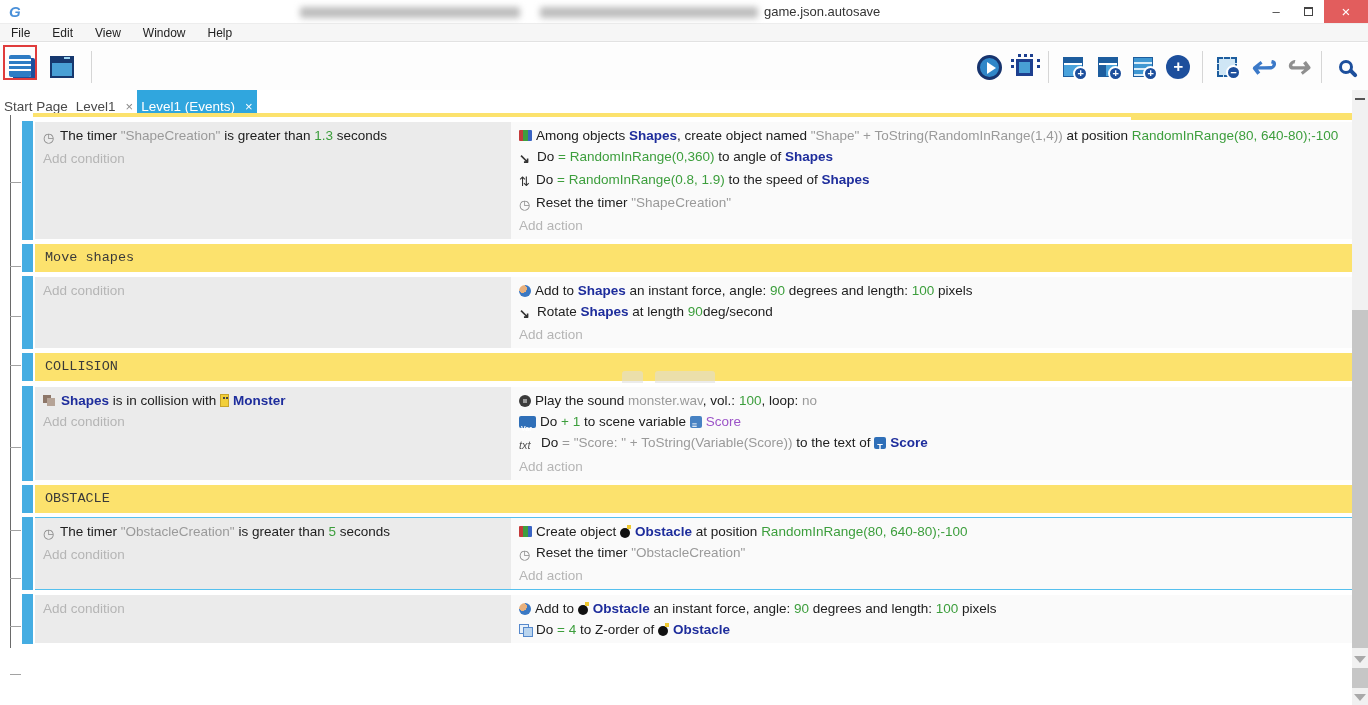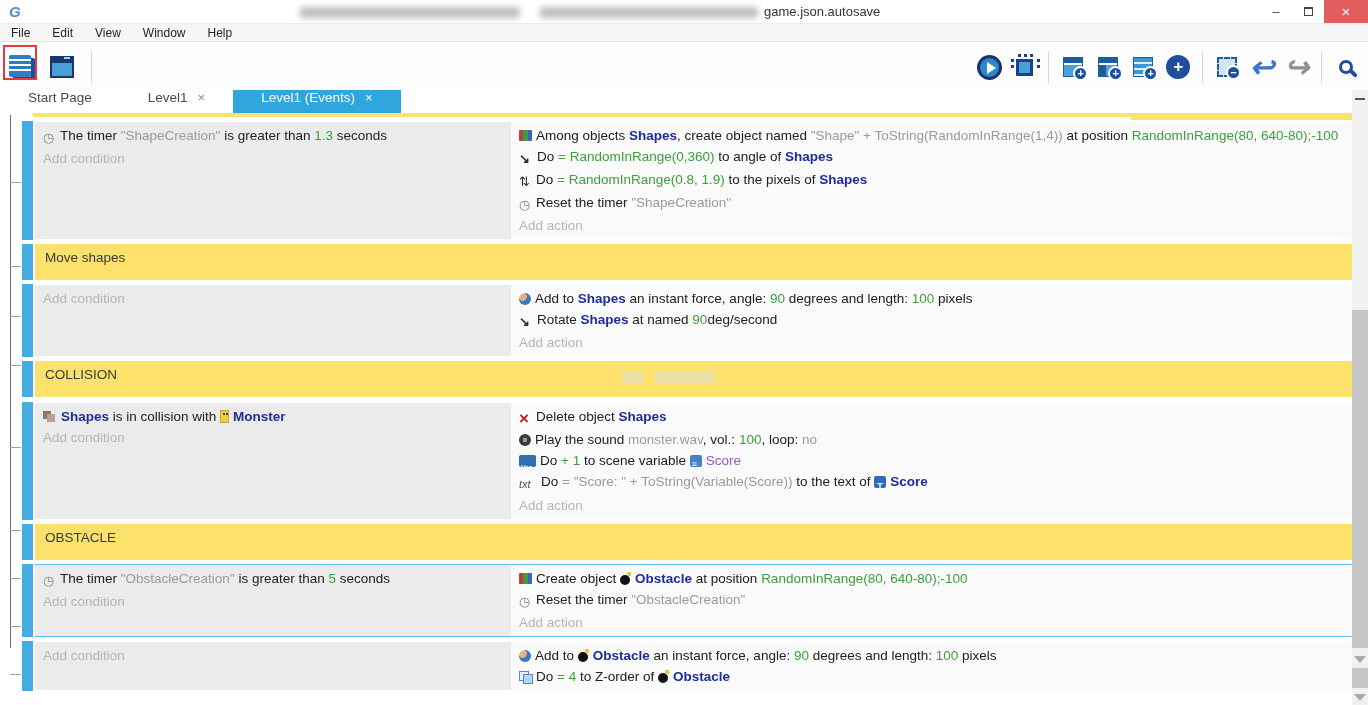--- a/index.html
+++ b/index.html
@@ -48,40 +48,40 @@
   .tb-addother i { display:block; width:24px; height:24px; border-radius:50%; background:#1d4f9c; color:#fff; font-size:17px; font-weight:bold; line-height:23px; text-align:center; }
   .tb-delevent .sq { background:#cfe6f5; border:2px dashed #1d5d9e; }
   .arrow-ch { font-size:29px; line-height:28px; font-weight:bold; }
   .tb-undo .arrow-ch { color:#3b79c8; }
   .tb-redo .arrow-ch { color:#8f8f8f; }
   .tb-search i { display:block; width:14px; height:14px; border:3px solid #1d4f9c; border-radius:50%; position:relative; }
   .tb-search i::after { content:""; position:absolute; width:4px; height:10px; background:#1d4f9c; right:-5px; bottom:-7px; transform:rotate(-45deg); border-radius:2px; }
 
   
   .tabbar { position:absolute; top:90px; left:0; right:0; height:25px; background:#fff; border-bottom:1px solid #e4e4e4; display:flex; align-items:stretch; }
-  .tab { display:flex; align-items:flex-start; padding:0 28px; font-size:13.5px; color:#4a4a4a; }
+  .tab { display:flex; align-items:flex-end; padding:0 4px; font-size:13.5px; color:#4a4a4a; }
   .tab .x { margin-left:10px; color:#8a8a8a; font-size:13px; }
   .tab.active { background:#30a6de; color:#fff; }
   .tab.active .x { color:#fff; }
 
   
   .events { position:absolute; top:113px; left:0; right:16px; bottom:0; background:#fff; overflow:hidden; }
   .rail { position:absolute; left:10px; top:2px; height:533px; width:1px; background:#6a6a6a; }
   .tick { position:absolute; left:10px; width:11px; height:1px; background:#a2a2a2; }
 
   .strip { height:4px; background:#fce26d; margin-left:33px; position:relative; }
   .strip .chunk { position:absolute; right:0; top:-6px; width:221px; height:13px; background:#fce26d; }
 
   .ev-block { margin:4px 0 0 22px; display:flex; }
   .handle { width:11px; background:#45ade2; margin-right:2px; flex:none; }
   .ev-body { flex:1; display:flex; border-top:1px solid transparent; border-bottom:1px solid transparent; }
   .ev-block.selected .ev-body { border-color:#55c0ee; }
   .cond-col { width:476px; flex:none; background:#ebebeb; padding:3px 0; }
   .act-col { flex:1; background:#fafafa; padding:3px 0; }
-  .comment { flex:1; background:#fce26d; font-size:13.5px; color:#3a3a3a; line-height:28px; padding-left:10px; height:36px; }
+  .comment { flex:1; background:#fce26d; font-size:13.5px; color:#3a3a3a; line-height:28px; padding-left:10px; height:28px;font-family:Liberation Mono, monospace; }
   .foreach-wrap { margin-top:5px; }
   .foreach-header { margin-left:36px; font-size:13.5px; line-height:19px; color:#1a1a1a; }
 
   .line { font-size:13.5px; line-height:21px; padding:0 4px 0 8px; }
   .act-col .line { }
   .add-line { color:#b5b5b5; }
   .sg-t { color:#202020;margin-top:24px; }
   .sg-obj { color:#1e2d9c; font-weight:bold; }
   .sg-grn { color:#3c9e3c; }
   .sg-gry { color:#9a9a9a; }
@@ -236,57 +236,56 @@
     <div class="ev-block">
       <div class="handle"></div>
       <div class="ev-body">
         <div class="cond-col">
           <div class="line"><span class="ic ic-timer"></span><span class="sg-t">The timer </span><span class="sg-gry">"ShapeCreation"</span><span class="sg-t"> is greater than </span><span class="sg-grn">1.3</span><span class="sg-t"> seconds</span></div>
           <div class="line add-line">Add condition</div>
         </div>
         <div class="act-col">
           <div class="line"><span class="ic ic-create"></span><span class="sg-t">Among objects </span><span class="sg-obj">Shapes</span><span class="sg-t">, create object named </span><span class="sg-gry">"Shape" + ToString(RandomInRange(1,4))</span><span class="sg-t"> at position </span><span class="sg-grn">RandomInRange(80, 640-80);-100</span></div>
           <div class="line"><span class="ic ic-angle"></span><span class="sg-t">Do </span><span class="sg-grn">= RandomInRange(0,360)</span><span class="sg-t"> to angle of </span><span class="sg-obj">Shapes</span></div>
-          <div class="line"><span class="ic ic-scale"></span><span class="sg-t">Do </span><span class="sg-grn">= RandomInRange(0.8, 1.9)</span><span class="sg-t"> to the pixels of </span><span class="sg-obj">Shapes</span></div>
+          <div class="line"><span class="ic ic-scale"></span><span class="sg-t">Do </span><span class="sg-grn">= RandomInRange(0.8, 1.9)</span><span class="sg-t"> to the speed of </span><span class="sg-obj">Shapes</span></div>
           <div class="line"><span class="ic ic-timer"></span><span class="sg-t">Reset the timer </span><span class="sg-gry">"ShapeCreation"</span></div>
           <div class="line add-line">Add action</div>
         </div>
       </div>
     </div>
     <div class="ev-block">
       <div class="handle"></div>
       <div class="comment">Move shapes</div>
     </div>
     <div class="ev-block">
       <div class="handle"></div>
       <div class="ev-body">
         <div class="cond-col">
           <div class="line add-line">Add condition</div>
         </div>
         <div class="act-col">
           <div class="line"><span class="ic ic-force"></span><span class="sg-t">Add to </span><span class="sg-obj">Shapes</span><span class="sg-t"> an instant force, angle: </span><span class="sg-grn">90</span><span class="sg-t"> degrees and length: </span><span class="sg-grn">100</span><span class="sg-t"> pixels</span></div>
-          <div class="line"><span class="ic ic-rotate"></span><span class="sg-t">Rotate </span><span class="sg-obj">Shapes</span><span class="sg-t"> at named </span><span class="sg-grn">90</span><span class="sg-t">deg/second</span></div>
+          <div class="line"><span class="ic ic-rotate"></span><span class="sg-t">Rotate </span><span class="sg-obj">Shapes</span><span class="sg-t"> at length </span><span class="sg-grn">90</span><span class="sg-t">deg/second</span></div>
           <div class="line add-line">Add action</div>
         </div>
       </div>
     </div>
     <div class="ev-block">
       <div class="handle"></div>
       <div class="comment">COLLISION</div>
     </div>
     <div class="foreach-wrap">
       <div class="ev-block" style="margin-top: 0px;">
         <div class="handle"></div>
         <div class="ev-body">
           <div class="cond-col">
             <div class="line"><span class="ic ic-shapes-obj"></span><span class="sg-obj">Shapes</span><span class="sg-t"> is in collision with </span><span class="ic ic-monster-obj"></span><span class="sg-obj">Monster</span></div>
             <div class="line add-line">Add condition</div>
           </div>
           <div class="act-col">
-            <div class="line"><span class="ic ic-delete"></span><span class="sg-t">Delete object </span><span class="sg-obj">Shapes</span></div>
             <div class="line"><span class="ic ic-sound"></span><span class="sg-t">Play the sound </span><span class="sg-gry">monster.wav</span><span class="sg-t">, vol.: </span><span class="sg-grn">100</span><span class="sg-t">, loop: </span><span class="sg-gry">no</span></div>
             <div class="line"><span class="ic ic-variable"></span><span class="sg-t">Do </span><span class="sg-grn">+ 1</span><span class="sg-t"> to scene variable </span><span class="ic ic-scene-var"></span><span class="sg-pur">Score</span></div>
             <div class="line"><span class="ic ic-text"></span><span class="sg-t">Do </span><span class="sg-gry">= "Score: " + ToString(Variable(Score))</span><span class="sg-t"> to the text of </span><span class="ic ic-text-obj"></span><span class="sg-obj">Score</span></div>
             <div class="line add-line">Add action</div>
           </div>
         </div>
       </div>
     </div>
     <div class="ev-block">
       <div class="handle"></div>

